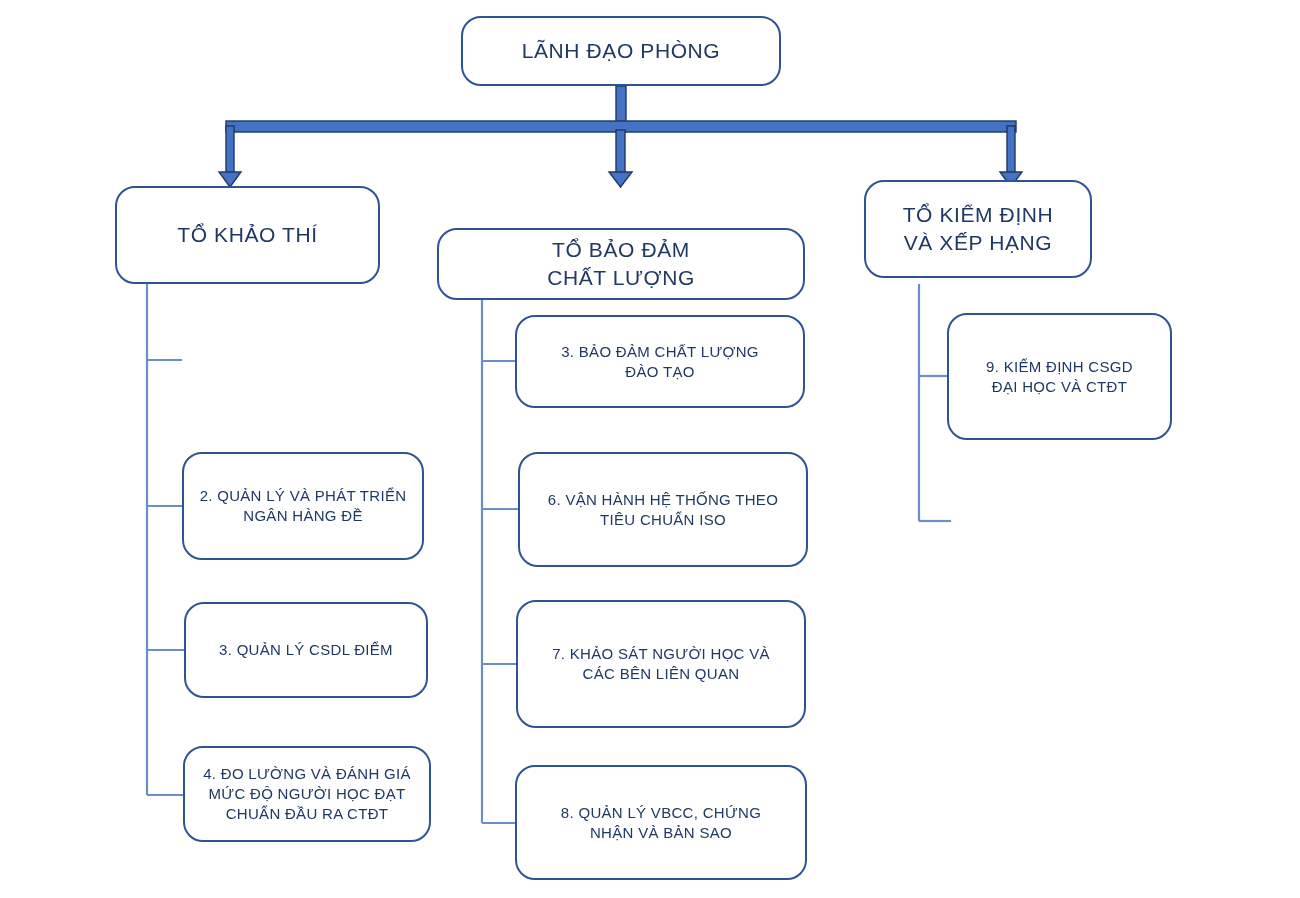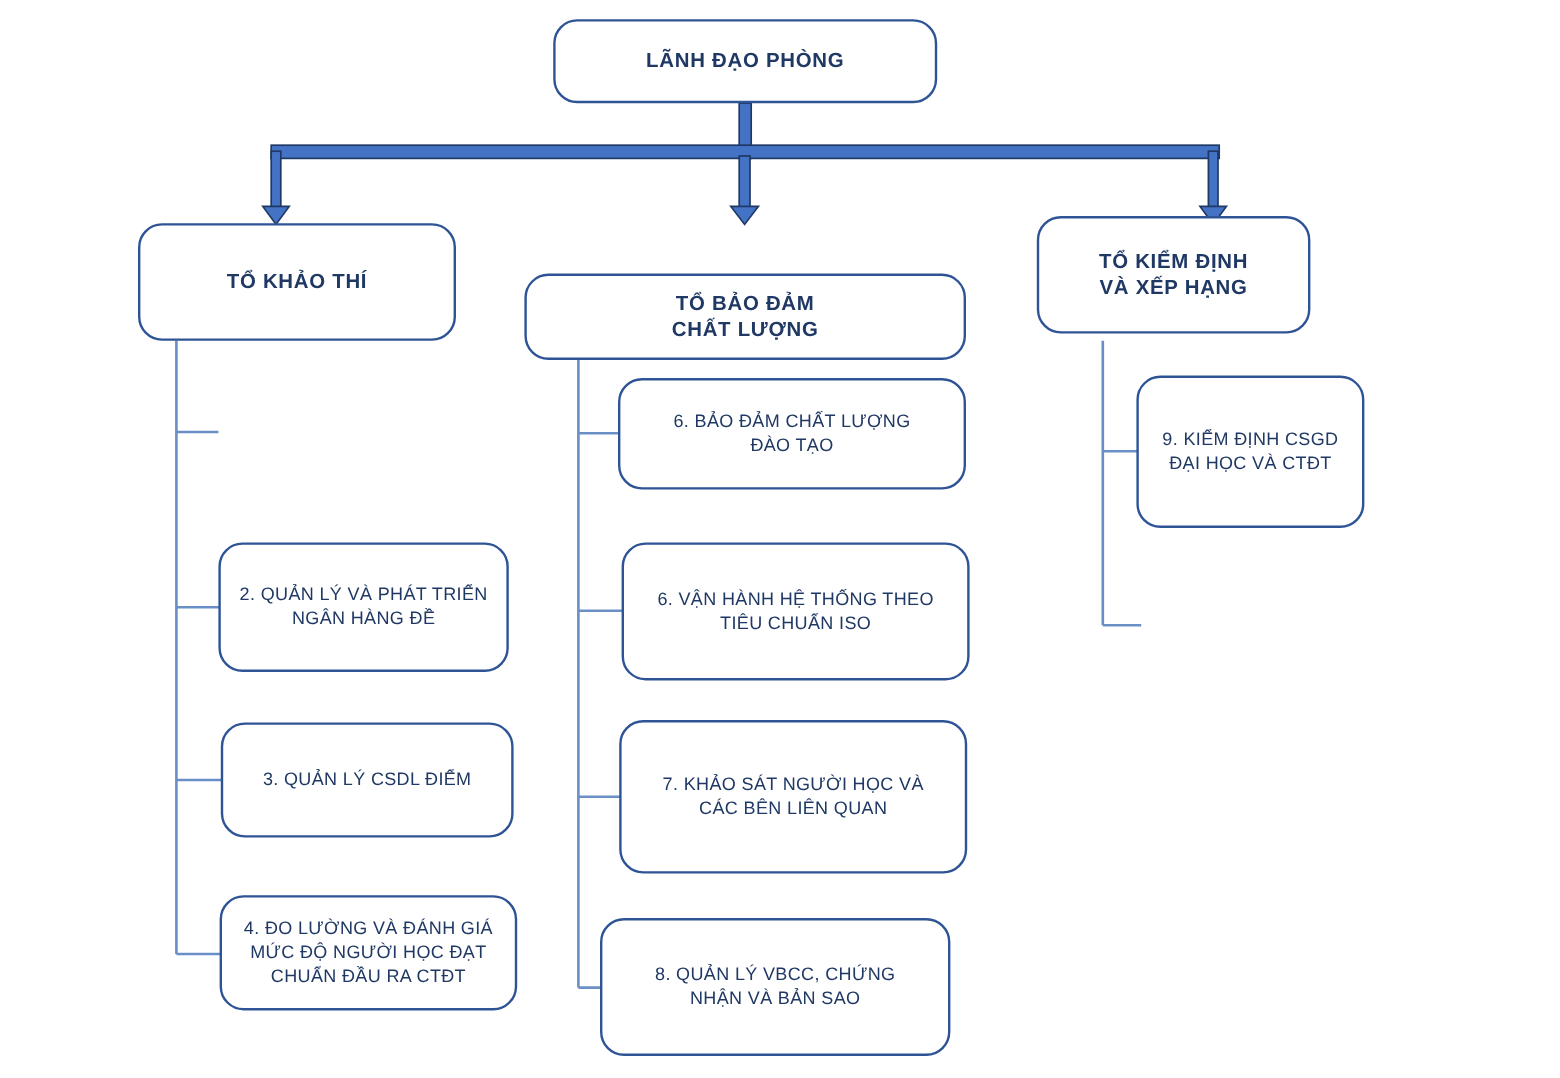--- a/index.html
+++ b/index.html
@@ -36,22 +36,22 @@
     align-items: center;
     justify-content: center;
     text-align: center;
     color: #1F3864;
     line-height: 1.32;
     letter-spacing: 0.3px;
     padding: 4px 10px;
   }
   .node.level-0,
   .node.level-1 {
-    font-weight: bold;
-    font-size: 17px;
+    font-weight: normal;
+    font-size: 21px;
     letter-spacing: 0.6px;
   }
   .node.level-2 {
     font-weight: normal;
     font-size: 15px;
   }
   .node-label {
     white-space: pre-line;
     display: block;
     width: 100%;
@@ -126,43 +126,43 @@
 MỨC ĐỘ NGƯỜI HỌC ĐẠT
 CHUẨN ĐẦU RA CTĐT</span>
   </div>
 
   <div class="node level-1" style="left:437px; top:184px; width:368px; height:72px;margin-top:44px;">
     <span class="node-label">TỔ BẢO ĐẢM
 CHẤT LƯỢNG</span>
   </div>
 
   <div class="node level-2" style="left:515px; top:315px; width:290px; height:93px;">
-    <span class="node-label">6. BẢO ĐẢM CHẤT LƯỢNG
+    <span class="node-label">3. BẢO ĐẢM CHẤT LƯỢNG
 ĐÀO TẠO</span>
   </div>
 
   <div class="node level-2" style="left:518px; top:452px; width:290px; height:115px;">
     <span class="node-label">6. VẬN HÀNH HỆ THỐNG THEO
 TIÊU CHUẨN ISO</span>
   </div>
 
   <div class="node level-2" style="left:516px; top:600px; width:290px; height:128px;">
     <span class="node-label">7. KHẢO SÁT NGƯỜI HỌC VÀ
 CÁC BÊN LIÊN QUAN</span>
   </div>
 
-  <div class="node level-2" style="left:500px; top:765px; width:292px; height:115px;">
+  <div class="node level-2" style="left:515px; top:765px; width:292px; height:115px;">
     <span class="node-label">8. QUẢN LÝ VBCC, CHỨNG
 NHẬN VÀ BẢN SAO</span>
   </div>
 
   <div class="node level-1" style="left:864px; top:180px; width:228px; height:98px;align-items:center;">
     <span class="node-label">TỔ KIỂM ĐỊNH
 VÀ XẾP HẠNG</span>
   </div>
 
-  <div class="node level-2" style="left:947px; top:313px; width:190px; height:127px;">
+  <div class="node level-2" style="left:947px; top:313px; width:225px; height:127px;">
     <span class="node-label">9. KIỂM ĐỊNH CSGD
 ĐẠI HỌC VÀ CTĐT</span>
   </div>
 
 
 </div>
 
 </body></html>

